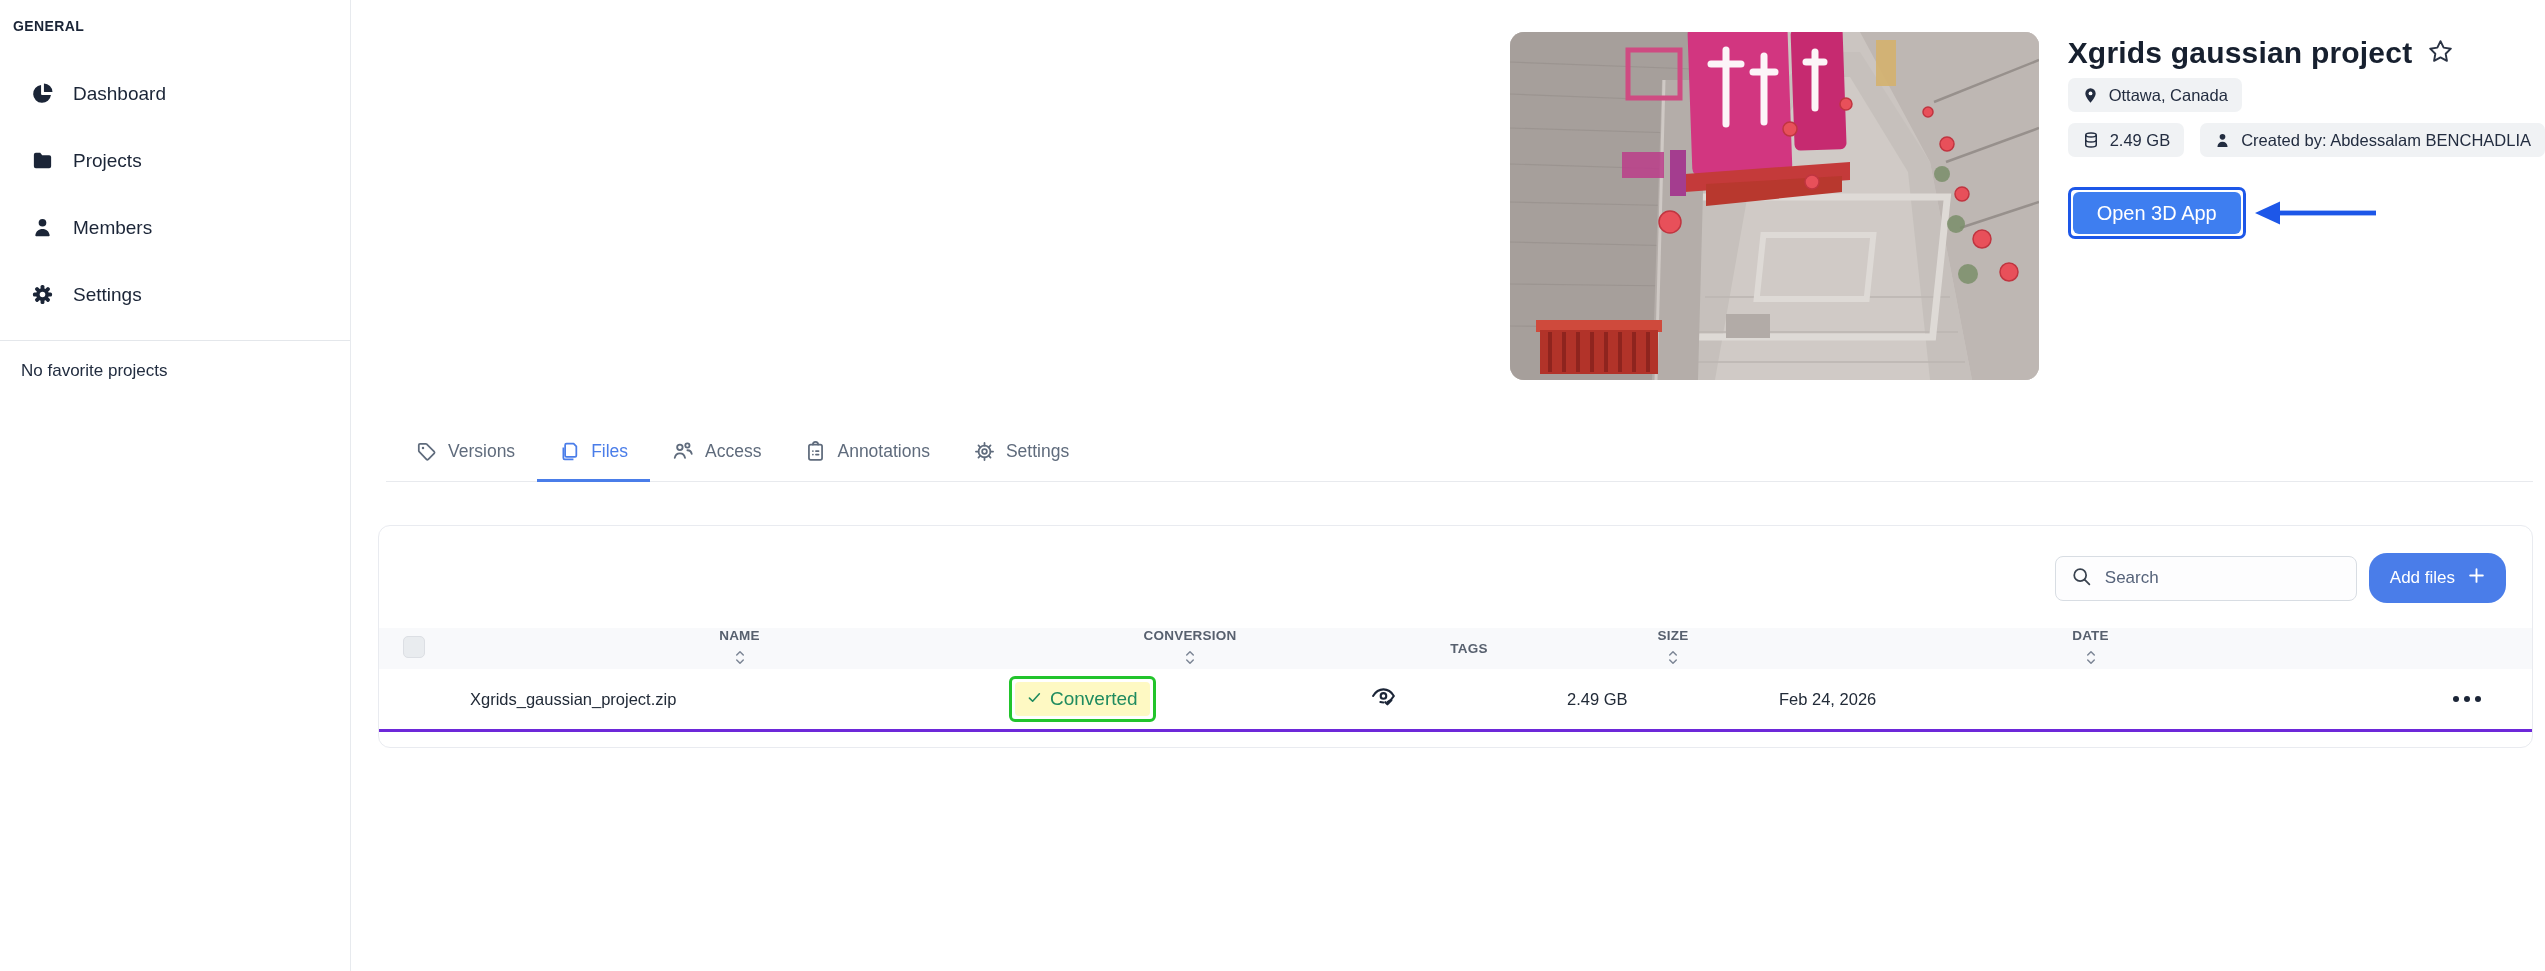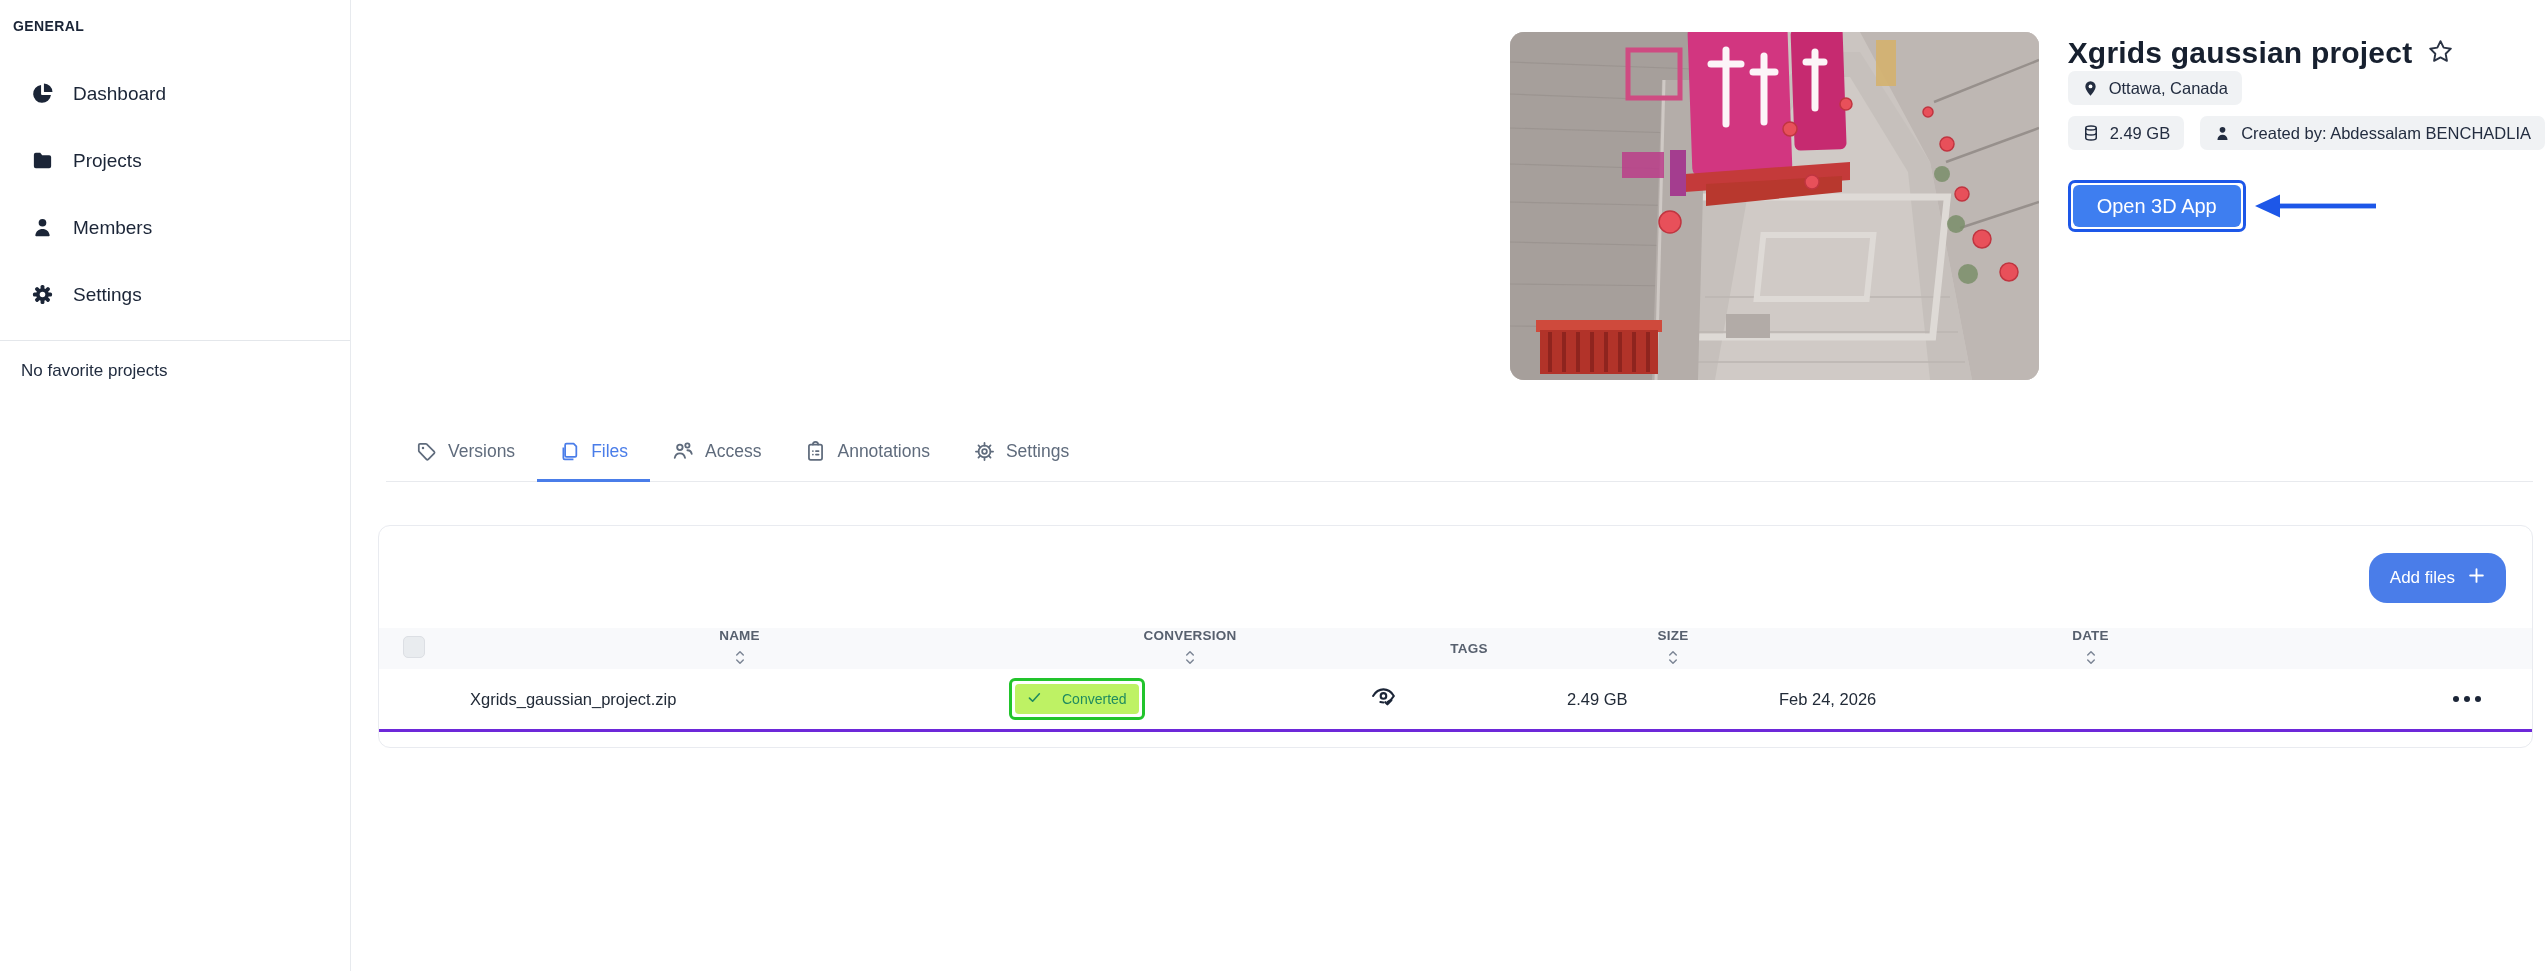--- a/index.html
+++ b/index.html
@@ -23,21 +23,21 @@
 
   
   .main { flex:1; padding:32px 0 0 35px; position:relative; }
   .top { display:flex;justify-content:flex-end; }
   .thumb { width:529px; height:348px; border-radius:14px; overflow:hidden; flex:none; background:#cbc5c1; }
   .thumb svg { display:block; }
 
   .info { margin-left:29px; padding-top:4px; }
   .title-row { display:flex; align-items:center; gap:15px; }
   .title-row h1 { font-size:30px; font-weight:700; color:#17202f; letter-spacing:.2px; }
-  .badge-row { display:flex; gap:16px; margin-top:1px; }
+  .badge-row { display:flex; gap:16px; margin-top:8px; }
   .badge { display:inline-flex; align-items:center; gap:10px; background:#f0f2f4; border-radius:7px; padding:6px 14px; font-size:16.5px; color:#232d40; height:34px; }
   .badge .ic { display:flex; }
 
   .open-row { margin-top:30px; display:flex; align-items:center; }
   .annot-blue { border:3px solid #1d57e8; border-radius:7px; padding:2px; display:inline-flex; }
   .btn-open { background:#3e7ef0; color:#fff; border:none; border-radius:6px; height:42px; padding:0 24px; font-size:20px; font-family:inherit; font-weight:400; cursor:pointer; }
   .arrow-annot { margin-left:7px; display:flex; }
 
   
   .tabs { display:flex; margin-top:45px; margin-right:12px; padding-left:8px; border-bottom:1px solid #e8eaee; }
@@ -54,21 +54,21 @@
   .search input::placeholder { color:#56637a; opacity:1; }
   .btn-add { display:flex; align-items:center; gap:13px; background:#4a7de9; color:#fff; border:none; border-radius:18px; height:50px; padding:0 21px; font-size:17px; font-family:inherit; cursor:pointer; }
 
   .grid { display:grid; grid-template-columns:91px 539px 362px 196px 212px 1fr 130px; align-items:center; }
   .thead { height:41px; background:#f8f9fb; font-size:13.5px; font-weight:700; color:#57606e; letter-spacing:.2px; }
   .th { display:flex; align-items:center; gap:7px; cursor:pointer;flex-direction:column; }
   .cb-cell { padding-left:24px; }
   .checkbox { display:inline-block; width:22px; height:22px; border-radius:5px; background:#e9ecef; border:1px solid #dcdfe4; cursor:pointer; }
   .trow { height:63px; border-bottom:3px solid #6d28d9; font-size:16.5px; color:#222b38; background:#fff; }
   .annot-green { display:inline-flex; border:3px solid #22c42c; border-radius:6px; padding:3px; }
-  .badge-green { display:inline-flex; align-items:center; gap:20px; background:#bef264; color:#1f8b5f; font-size:14px; border-radius:4px; padding:6px 12px; }
+  .badge-green { display:inline-flex; align-items:center; gap:8px; background:#fef9c3; color:#1f8b5f; font-size:19px; border-radius:4px; padding:6px 12px; }
   .dots { display:flex; gap:5px; justify-content:center; cursor:pointer; width:100%; }
   .dots i { width:6px; height:6px; border-radius:50%; background:#1b2537; }
 </style>
 </head>
 <body>
 
 <div class="app">
 
   <aside class="sidebar">
     <div class="sec-label">GENERAL</div>
@@ -311,20 +311,29 @@
               <circle cx="12" cy="12" r="2.7"></circle>
               <path d="M12 2.2v3M12 18.8v3M2.2 12h3M18.8 12h3M5.1 5.1l2.1 2.1M16.8 16.8l2.1 2.1M18.9 5.1l-2.1 2.1M7.2 16.8l-2.1 2.1"></path>
             </svg>
         </span>
         <span>Settings</span>
       </div>
     </div>
 
     <div class="card">
       <div class="card-top">
+        <div class="search">
+          <span class="ic">
+            <svg width="21" height="21" viewBox="0 0 24 24" fill="none" stroke="#39424f" stroke-width="2" stroke-linecap="round">
+                <circle cx="10.5" cy="10.5" r="6.8"></circle>
+                <path d="M15.6 15.6L21 21"></path>
+              </svg>
+          </span>
+          <input type="text" placeholder="Search" style="">
+        </div>
         <button class="btn-add">
           <span>Add files</span>
           <span class="ic">
             <svg width="17" height="17" viewBox="0 0 20 20" fill="none" stroke="#fff" stroke-width="2.2" stroke-linecap="round">
                 <path d="M10 2.5v15M2.5 10h15"></path>
               </svg>
           </span>
         </button>
       </div>
 

